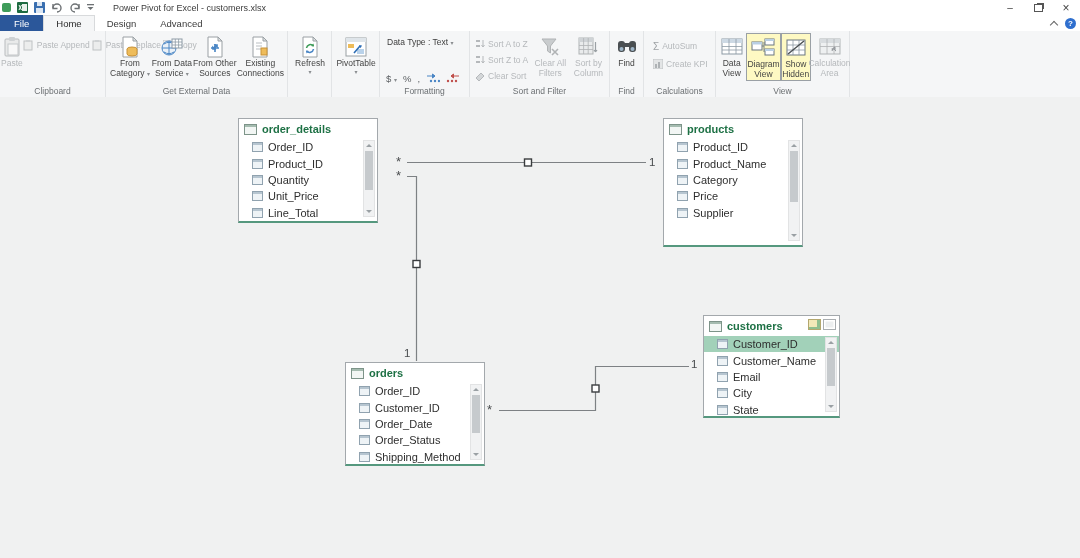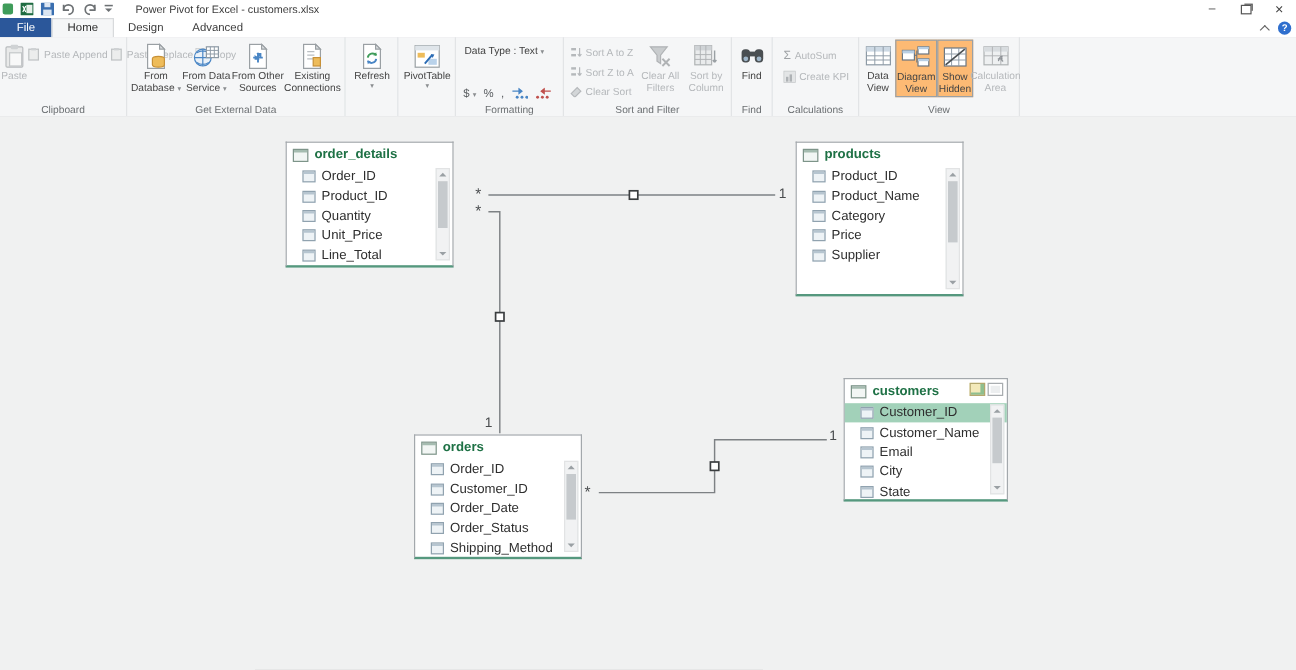--- a/index.html
+++ b/index.html
@@ -32,21 +32,21 @@
           border-bottom:1px solid #d5d7d9;display:flex;align-items:stretch;}
   .rgroup{position:relative;border-right:1px solid #e2e4e6;box-sizing:border-box;padding:2px 1px 12px;}
   .glabel{position:absolute;left:0;right:0;bottom:1px;text-align:center;font-size:8.5px;color:#6b6f72;}
   .bigbtn{display:inline-flex;flex-direction:column;align-items:center;vertical-align:top;
           font-size:8.5px;line-height:1.15;color:#444;text-align:center;padding-top:2px;box-sizing:border-box;}
   .bigbtn .ic{height:24px;display:flex;align-items:center;justify-content:center;}
   .bigbtn.disabled{color:#b5b8bb;}
   .smallbtn{display:flex;align-items:center;gap:3px;font-size:8.5px;color:#444;height:14px;white-space:nowrap;}
   .smallbtn.disabled{color:#b5b8bb;}
   .dd{font-size:6px;color:#8a8d90;line-height:1;}
-  .sel-toggle{border:1px solid #9aa0a5;background:#fdba74;}
+  .sel-toggle{border:1px solid #9aa0a5;background:#fef9c3;}
   
   .grp-clipboard{width:106px;display:flex;}
   .clip-stack{display:flex;flex-direction:row;justify-content:flex-start;padding-top:5px;gap:2px;}
   
   .grp-external{width:182px;display:flex;justify-content:space-between;padding:2px 3px 12px;}
   .grp-refresh{width:44px;text-align:center;}
   .grp-pivot{width:48px;text-align:center;}
   
   .grp-formatting{width:90px;}
   .fmt-dt{font-size:8.5px;color:#3d3d3d;padding:4px 0 0 6px;white-space:nowrap;}
@@ -197,21 +197,21 @@
     <div class="rgroup grp-external">
       <div class="bigbtn" style="width:44px;">
         <span class="ic">
           <svg width="20" height="22">
               <path d="M3 1 h10 l4 4 v16 h-14 z" fill="#fff" stroke="#9aa0a4"></path>
               <path d="M13 1 l4 4 h-4 z" fill="#dfe2e4" stroke="#9aa0a4"></path>
               <ellipse cx="12" cy="13" rx="5" ry="2" fill="#eebc5a" stroke="#c89137"></ellipse>
               <path d="M7 13 v5 a5 2 0 0 0 10 0 v-5" fill="#eebc5a" stroke="#c89137"></path>
             </svg>
         </span>
-        <span><span>From Database</span> <span class="dd">▾</span></span>
+        <span><span>From Category</span> <span class="dd">▾</span></span>
       </div>
       <div class="bigbtn" style="width:44px;">
         <span class="ic">
           <svg width="22" height="22">
               <circle cx="8" cy="12" r="7" fill="#eaf1f8" stroke="#4a86c5"></circle>
               <path d="M1 12 h14 M8 5 v14 M3 8 a9 9 0 0 1 10 0 M3 16 a9 9 0 0 0 10 0" fill="none" stroke="#4a86c5" stroke-width="1"></path>
               <rect x="11" y="3" width="10" height="9" fill="#fff" stroke="#8d9aa5"></rect>
               <path d="M11 6 h10 M11 9 h10 M14.3 3 v9 M17.6 3 v9" stroke="#8d9aa5" stroke-width="0.8"></path>
             </svg>
         </span>

